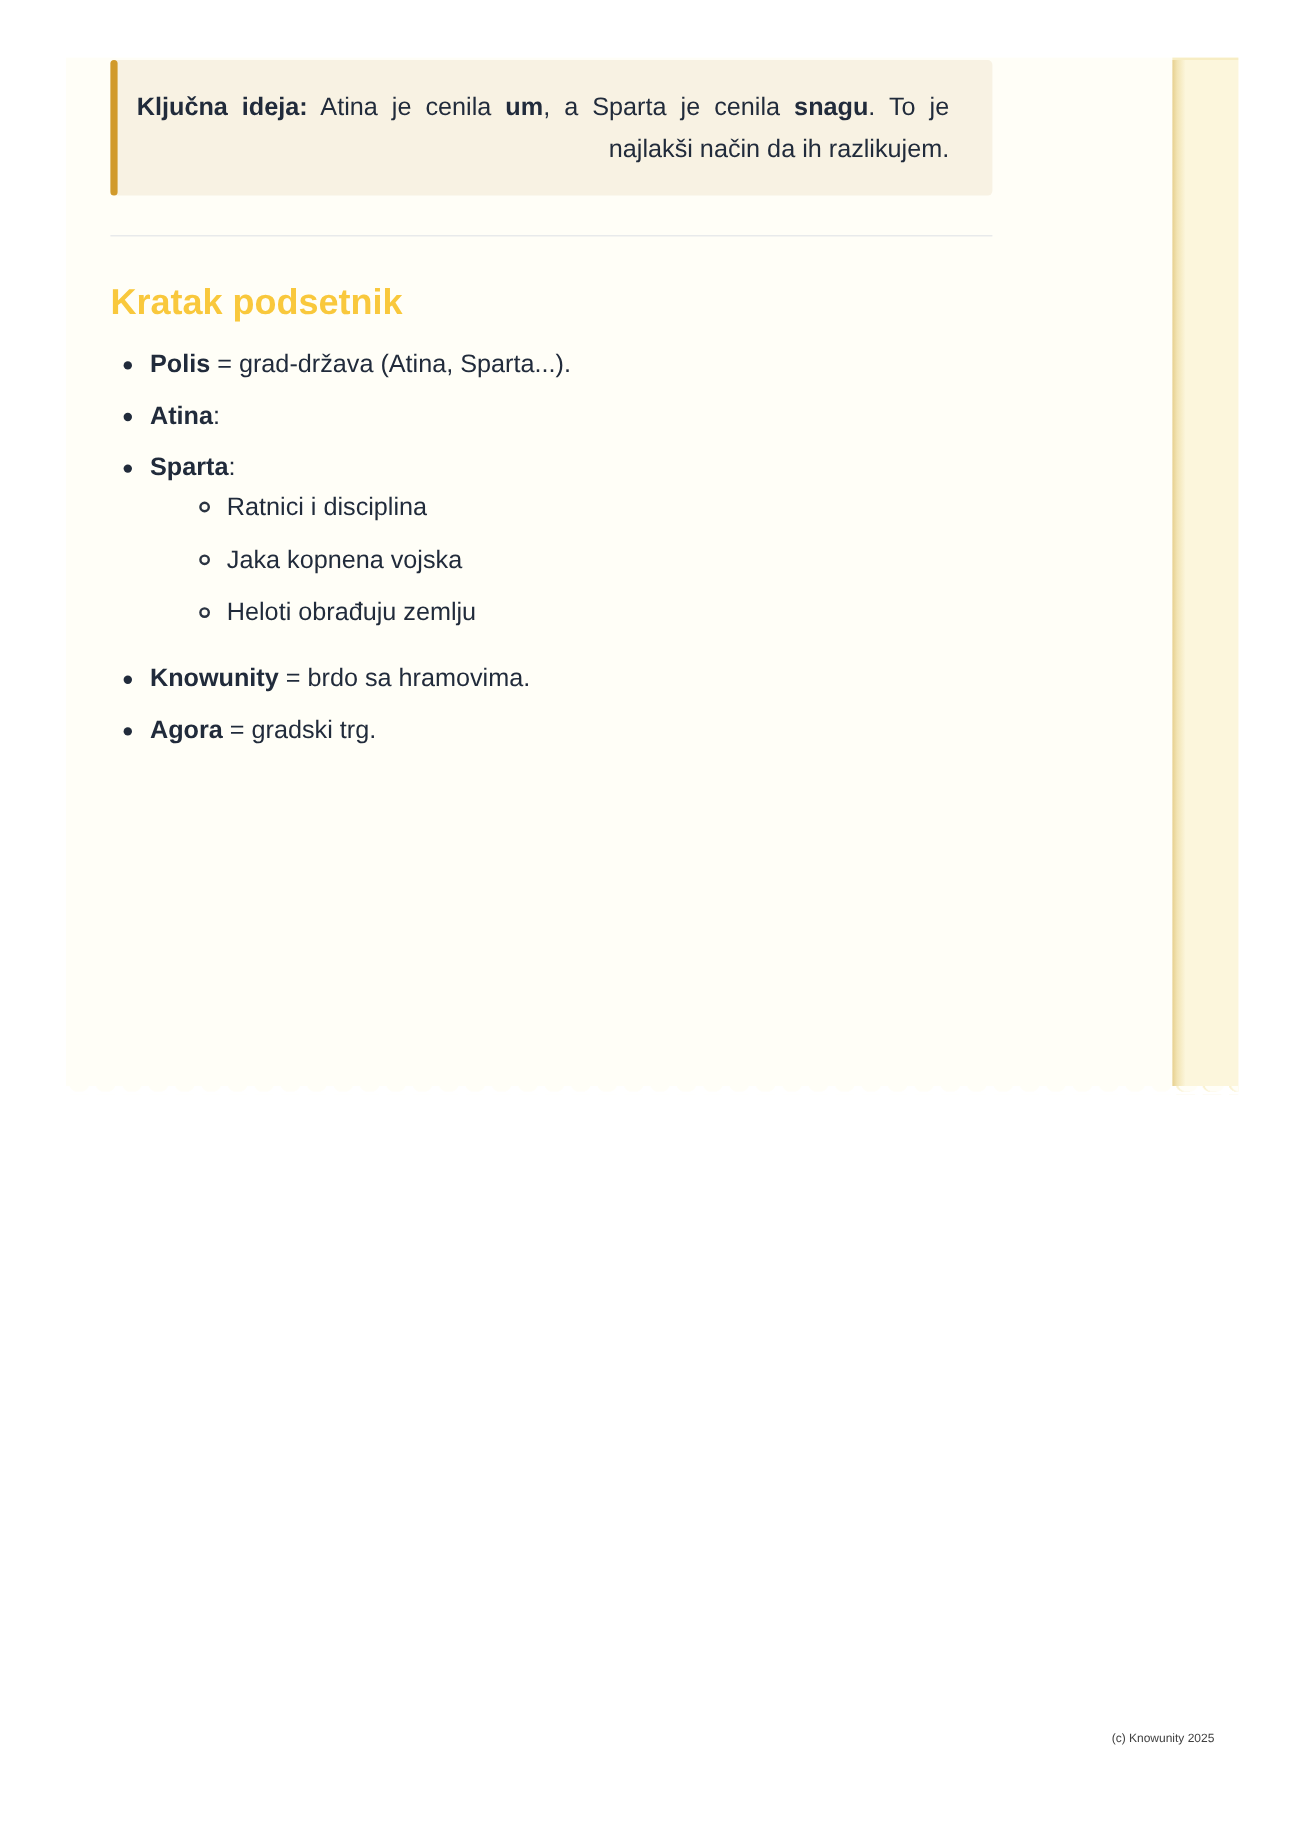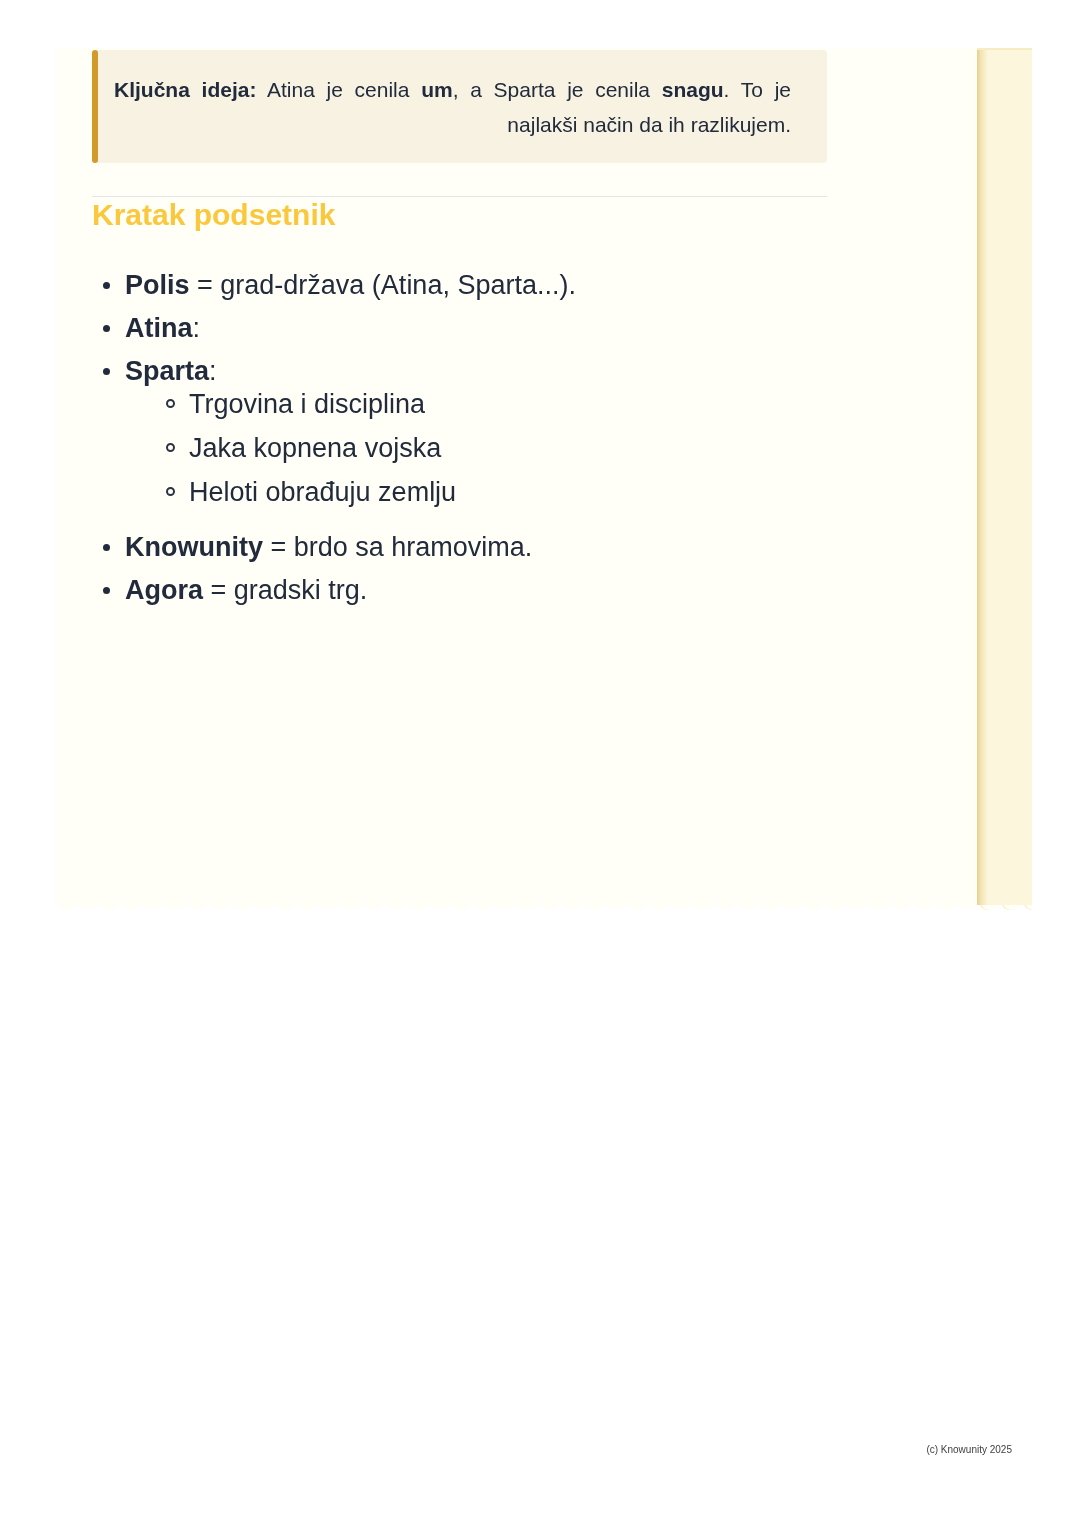--- a/index.html
+++ b/index.html
@@ -76,28 +76,29 @@
   .callout-line2 { text-align:right; }
   .b { font-weight:700; }
 
   .divider {
     border:none;
     border-top:1px solid #E3E5E8;
     margin-top:33px;
   }
 
   .section-title {
+    margin-top:38px;
     font-size:30px;
     line-height:36px;
     font-weight:700;
     color:#F9C83C;
   }
 
   
-  .list { list-style:none; margin-top:38px; font-size:27px; }
+  .list { list-style:none; margin-top:19px; font-size:21px; }
   .list li { display:flex; align-items:flex-start; line-height:28px; }
   .list > li { margin-top:15px; }
   .list > li:first-child { margin-top:0; }
 
   .dot {
     flex:0 0 auto;
     width:7px; height:7px;
     margin:11px 15px 0 11px;
     border-radius:50%;
     background:#212B3B;
@@ -156,21 +157,21 @@
           <span class="li-body"><span class="b">Atina</span><span>:</span>
           </span>
         </li>
 
         <li>
           <span class="dot"></span>
           <span class="li-body"><span class="b">Sparta</span><span>:</span>
             <ul class="sublist">
               <li>
                   <span class="ring"></span>
-                  <span class="li-body">Trgovina i disciplina</span>
+                  <span class="li-body">Ratnici i disciplina</span>
                 </li>
               <li>
                   <span class="ring"></span>
                   <span class="li-body">Jaka kopnena vojska</span>
                 </li>
               <li>
                   <span class="ring"></span>
                   <span class="li-body">Heloti obrađuju zemlju</span>
                 </li>
             </ul>

